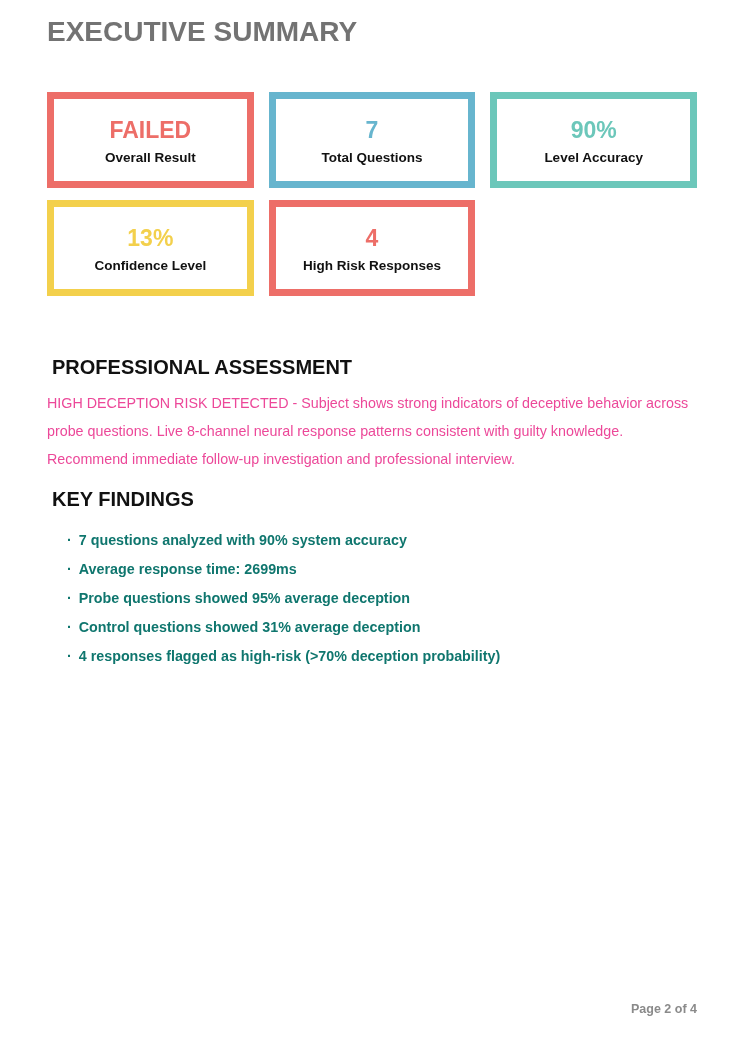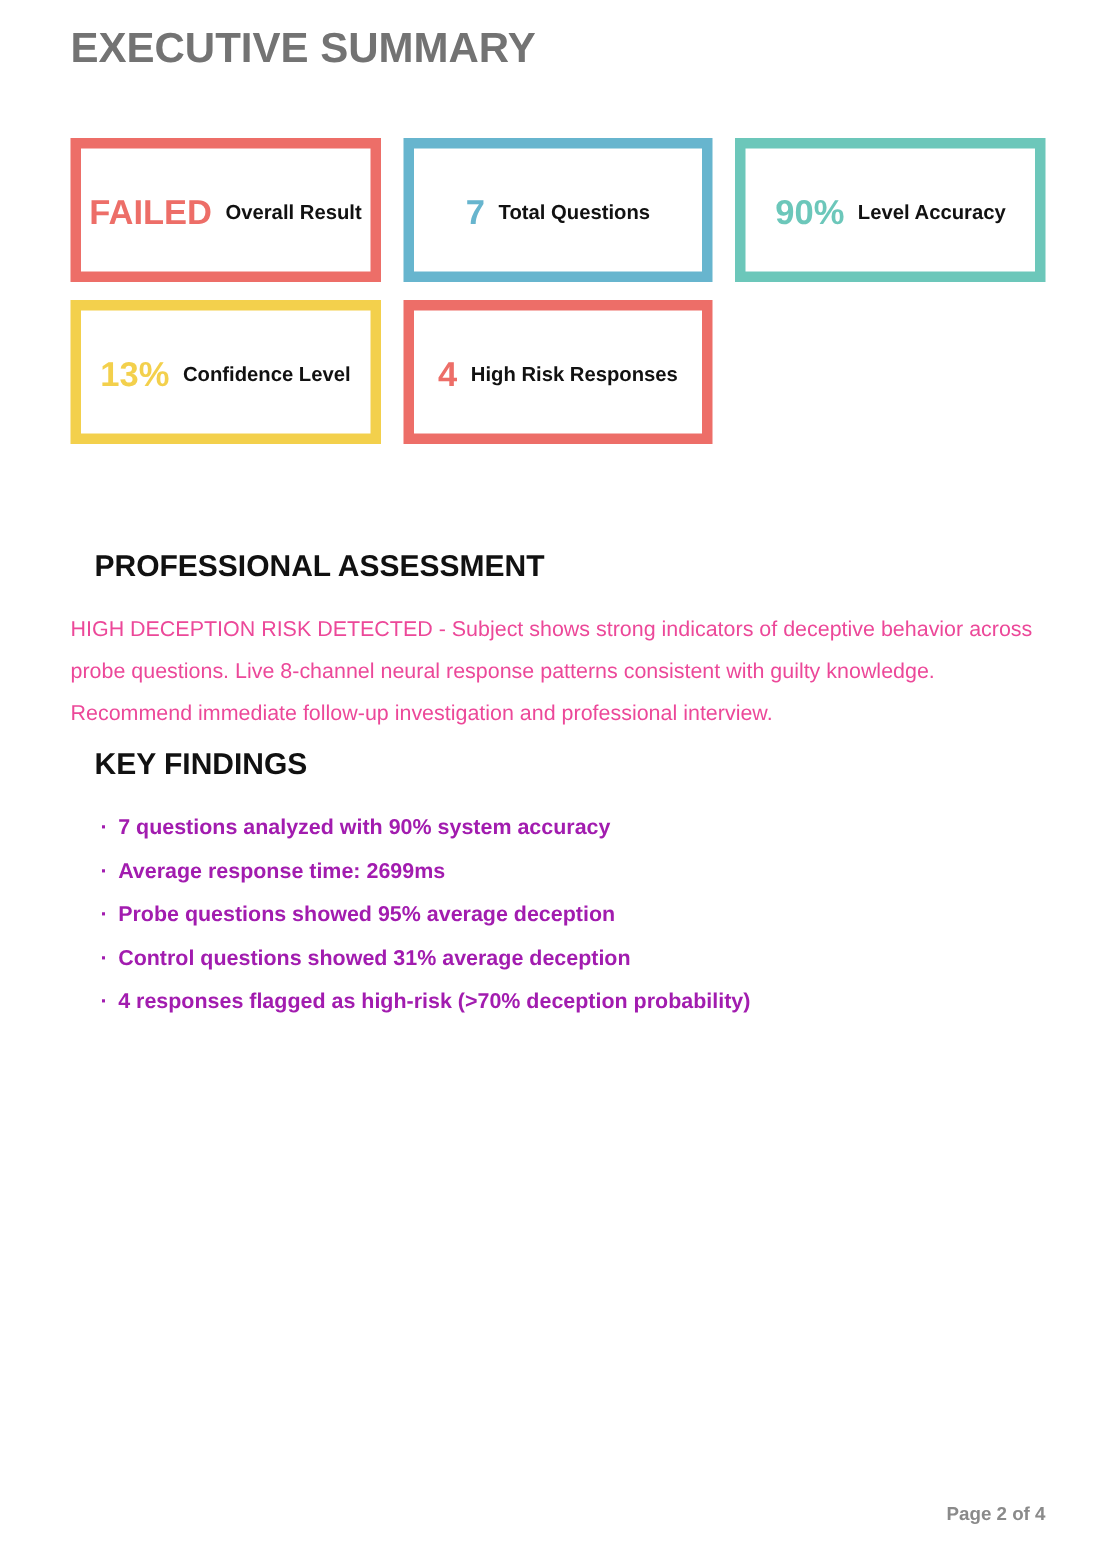--- a/index.html
+++ b/index.html
@@ -35,20 +35,21 @@
     grid-template-columns: repeat(3, 1fr);
     column-gap: 15px;
     row-gap: 12px;
   }
   .card {
     box-sizing: border-box;
     height: 96px;
     background: #ffffff;
     border: 7px solid var(--accent, #cccccc);
     display: flex;
+    flex-direction: column;
     align-items: center;
     justify-content: center;
     gap: 9px;
     padding-top: 3px;
   }
   .card-value {
     font-size: 23px;
     font-weight: bold;
     line-height: 1;
     color: var(--accent, #333333);
@@ -62,21 +63,21 @@
     white-space: nowrap;
   }
   .section {
     position: absolute;
     left: 47px;
     width: 652px;
   }
   .section-assessment { top: 350px; }
   .section-findings   { top: 482px; }
   .section-heading {
-    margin: 16px;
+    margin: 5px;
     font-size: 20px;
     font-weight: bold;
     line-height: 24px;
     color: #111111;
   }
   .assessment-body {
     margin: 10px 0 0 0;
     font-size: 14.3px;
     font-weight: normal;
     line-height: 28px;
@@ -84,21 +85,21 @@
   }
   .findings-list {
     margin: 15px 0 0 0;
     padding: 0 0 0 20px;
     list-style: none;
   }
   .finding-item {
     font-size: 14.3px;
     font-weight: bold;
     line-height: 29px;
-    color: #a21caf;
+    color: #0f766e;
   }
   .bullet-dot {
     display: inline-block;
     margin-right: 7px;
     font-weight: bold;
   }
   .page-footer {
     position: absolute;
     top: 1002px;
     right: 46px;

